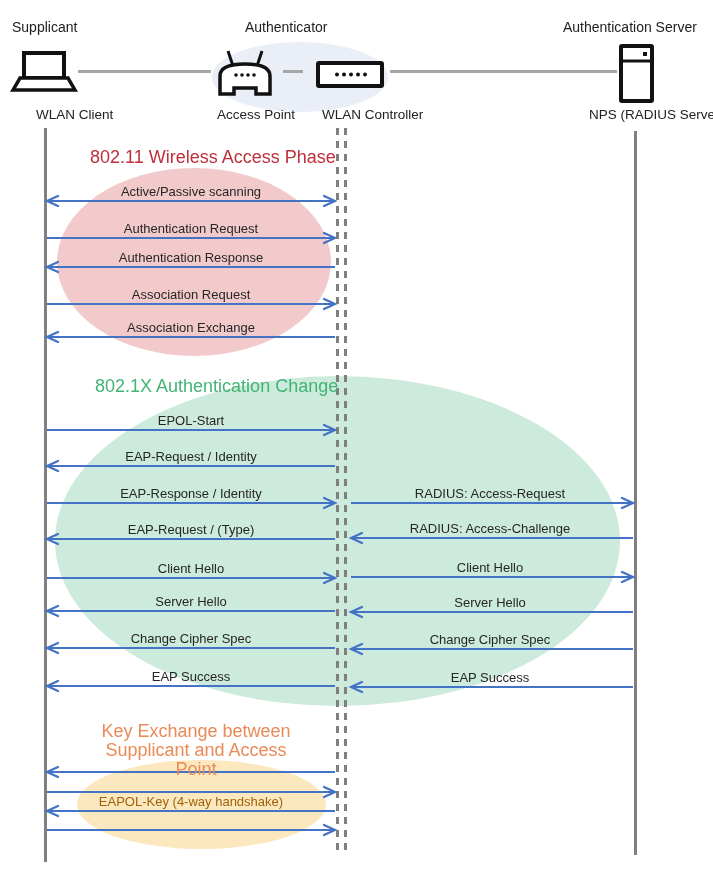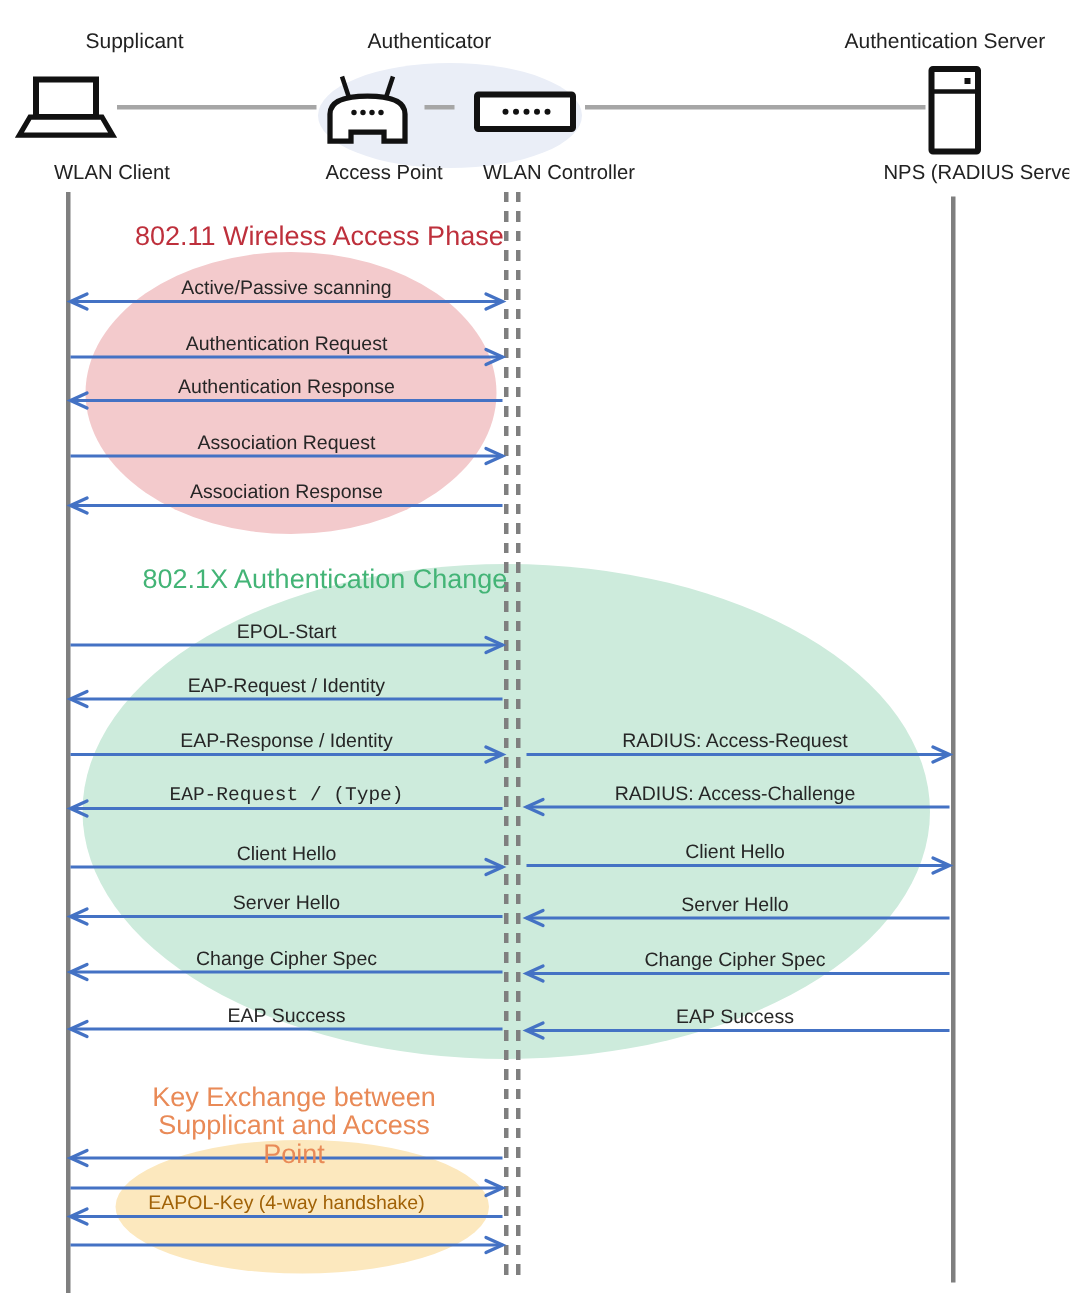--- a/index.html
+++ b/index.html
@@ -39,21 +39,21 @@
   .phase-title{position:absolute;font-size:18px;text-align:center;white-space:nowrap;z-index:3;}
   #title-80211{left:90px;top:147px;width:200px;}
   #title-8021x{left:95px;top:376px;width:210px;}
   #title-keyx{left:86px;top:722px;width:220px;line-height:19px;white-space:normal;}
 </style>
 </head>
 <body>
 
 <div class="canvas">
 
-  <div class="role-label" style="left:12px;margin-left:45px;">Supplicant</div>
+  <div class="role-label" style="left:12px;">Supplicant</div>
   <div class="role-label center" style="left:245px;width:120px;">Authenticator</div>
   <div class="role-label center" style="left:563px;width:148px;">Authentication Server</div>
 
   <div class="hdr-ellipse" id="hdr-ellipse" style="background: rgb(234, 238, 247);"></div>
 
   <div class="connector" style="left:78px;width:133px;"></div>
   <div class="connector" style="left:283px;width:20px;"></div>
   <div class="connector" style="left:390px;width:227px;"></div>
 
   <svg class="icon" style="left:10px;top:50px;" width="68" height="44" viewBox="0 0 68 44">
@@ -200,26 +200,26 @@
       <g>
         <line x1="47" y1="830" x2="335" y2="830" stroke="#4472C4" stroke-width="2"></line>
         <path d="M 324 825 L 335 830 L 324 835" fill="none" stroke="#4472C4" stroke-width="2.2" stroke-linecap="round"></path>
       </g>
     </svg>
 
 <div class="msg-label left" style="top: 221px; color: rgb(38, 38, 38);">Authentication Request</div>
     <div class="msg-label left" style="top: 184px; color: rgb(38, 38, 38);">Active/Passive scanning</div>
     <div class="msg-label left" style="top: 250px; color: rgb(38, 38, 38);">Authentication Response</div>
     <div class="msg-label left" style="top: 287px; color: rgb(38, 38, 38);">Association Request</div>
-    <div class="msg-label left" style="top: 320px; color: rgb(38, 38, 38);">Association Response</div>
+    <div class="msg-label left" style="top: 320px; color: rgb(38, 38, 38);">Association Exchange</div>
     <div class="msg-label left" style="top: 413px; color: rgb(38, 38, 38);">EPOL-Start</div>
     <div class="msg-label left" style="top: 449px; color: rgb(38, 38, 38);">EAP-Request / Identity</div>
     <div class="msg-label left" style="top: 486px; color: rgb(38, 38, 38);">EAP-Response / Identity</div>
     <div class="msg-label right" style="top: 486px; color: rgb(38, 38, 38);">RADIUS: Access-Request</div>
-    <div class="msg-label left" style="top: 522px; color: rgb(38, 38, 38); font-family: Liberation Mono, monospace;">EAP-Request / (Type)</div>
+    <div class="msg-label left" style="top: 522px; color: rgb(38, 38, 38);">EAP-Request / (Type)</div>
     <div class="msg-label right" style="top: 521px; color: rgb(38, 38, 38);">RADIUS: Access-Challenge</div>
     <div class="msg-label left" style="top: 561px; color: rgb(38, 38, 38);">Client Hello</div>
     <div class="msg-label right" style="top: 560px; color: rgb(38, 38, 38);">Client Hello</div>
     <div class="msg-label left" style="top: 594px; color: rgb(38, 38, 38);">Server Hello</div>
     <div class="msg-label right" style="top: 595px; color: rgb(38, 38, 38);">Server Hello</div>
     <div class="msg-label left" style="top: 631px; color: rgb(38, 38, 38);">Change Cipher Spec</div>
     <div class="msg-label right" style="top: 632px; color: rgb(38, 38, 38);">Change Cipher Spec</div>
     <div class="msg-label left" style="top: 669px; color: rgb(38, 38, 38);">EAP Success</div>
     <div class="msg-label right" style="top: 670px; color: rgb(38, 38, 38);">EAP Success</div>
     <div class="msg-label left" style="top: 794px; color: #a16207;">EAPOL-Key (4-way handshake)</div>

